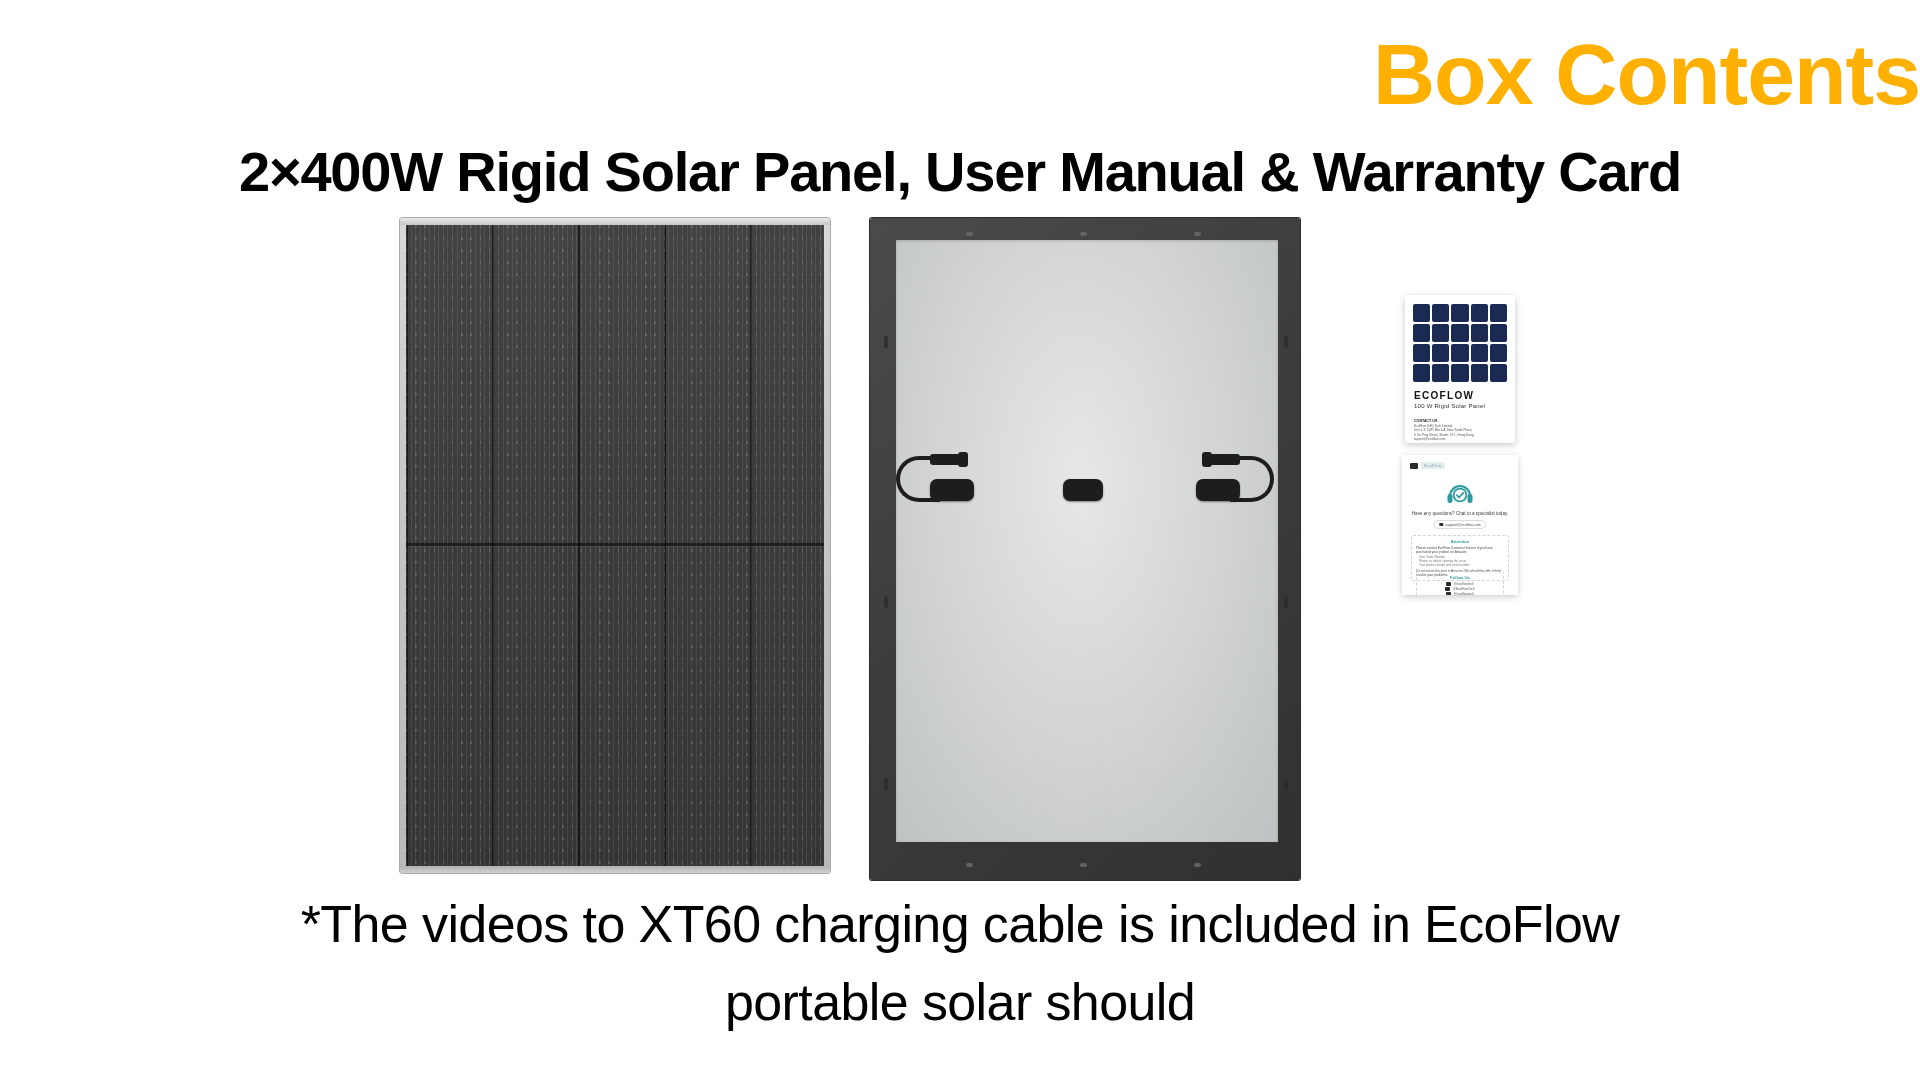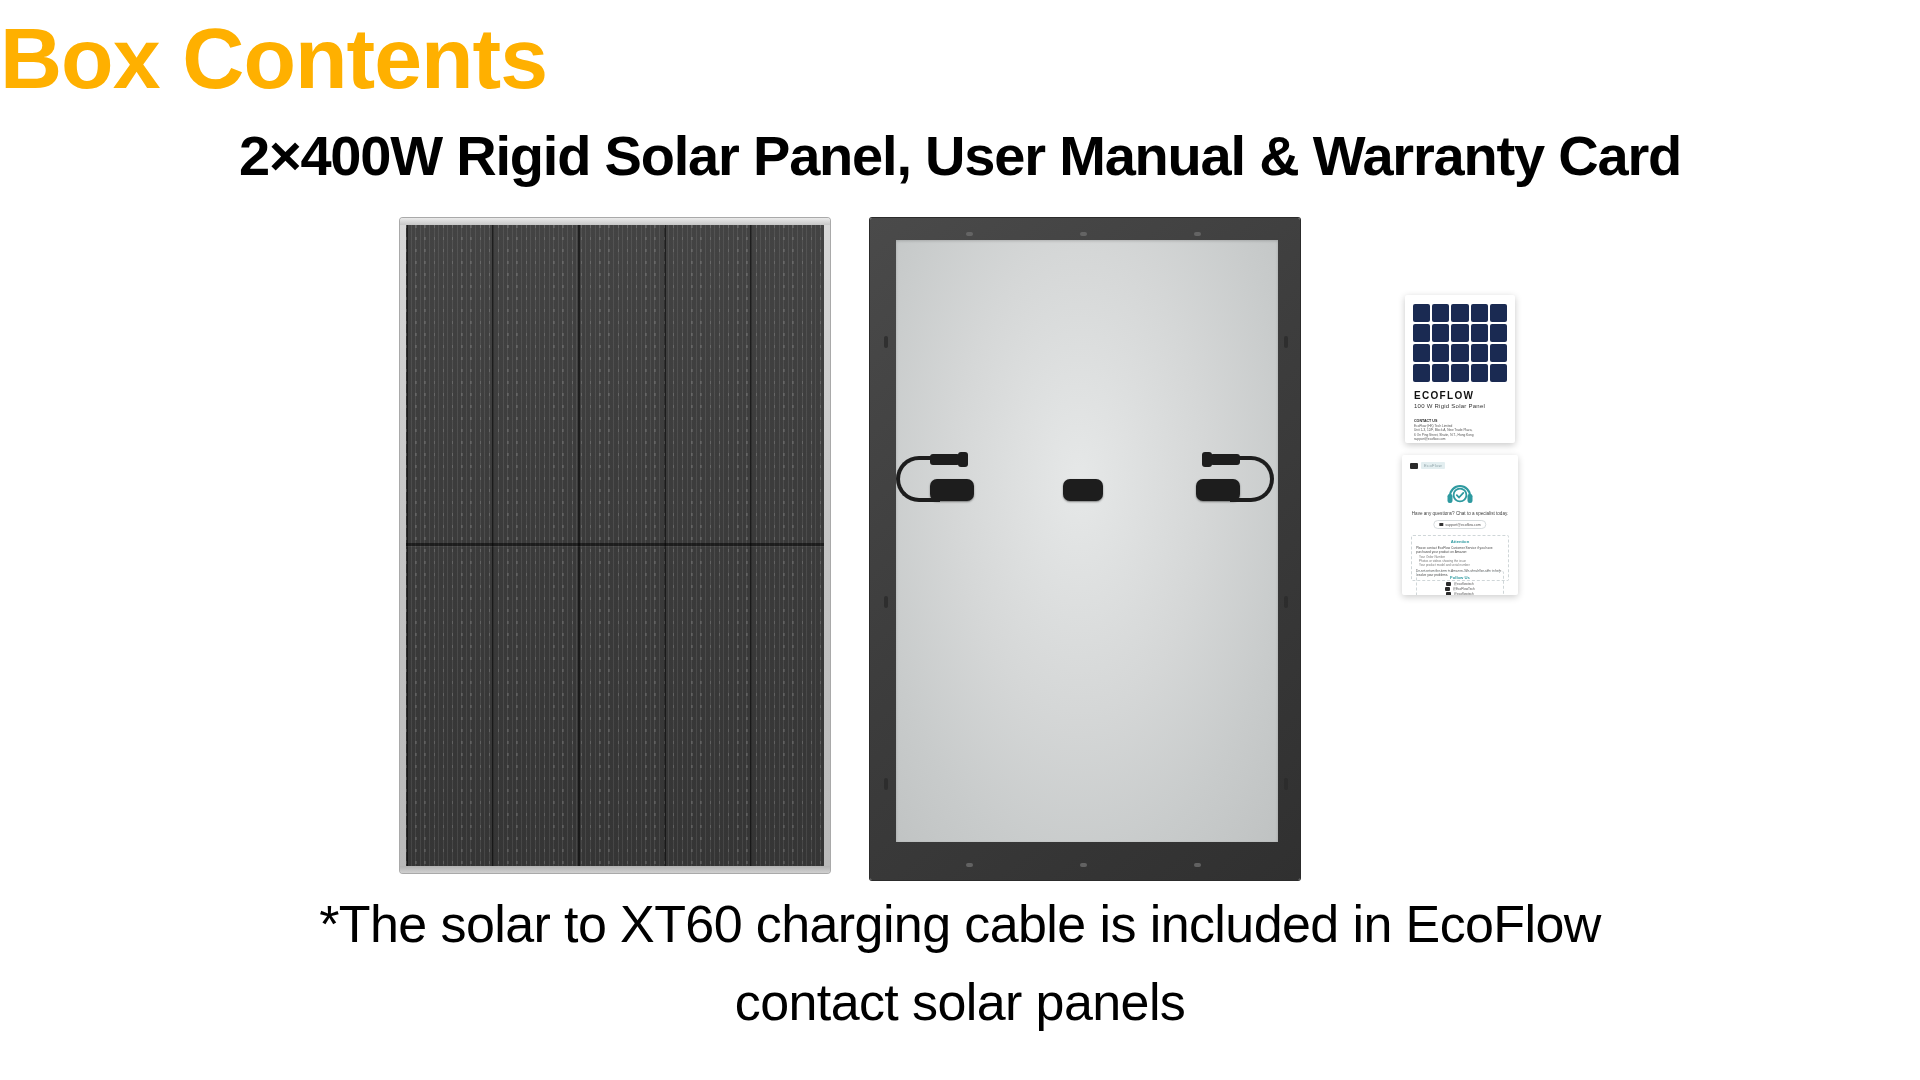--- a/index.html
+++ b/index.html
@@ -16,28 +16,28 @@
     position: relative;
   }
 
   
   #headings {
     position: absolute;
     left: 0; top: 0;
     width: 1920px;
   }
   #main-title {
-    text-align: left;
+    text-align: right;
     font-size: 86px;
     line-height: 96px;
     font-weight: bold;
     color: #FFB000;
     letter-spacing: -1px;
     margin: 0;
-    padding-top: 10px;
+    padding-top: 26px;
     white-space: nowrap;
   }
   #subtitle {
     text-align: center;
     font-size: 56px;
     line-height: 64px;
     font-weight: bold;
     color: #000000;
     letter-spacing: -1.2px;
     margin: 14px;
@@ -504,15 +504,15 @@
       </div>
       <div class="follow-row">
         <span class="badge"></span>
         <span>@ecoflowtech</span>
       </div>
     </div>
   </div>
 </div>
 
 <div id="footnote">
-  <div>*The solar to XT60 charging cable is included in EcoFlow</div>
-  <div>contact solar panels</div>
+  <div>*The videos to XT60 charging cable is included in EcoFlow</div>
+  <div>portable solar should</div>
 </div>
 
 </body></html>

